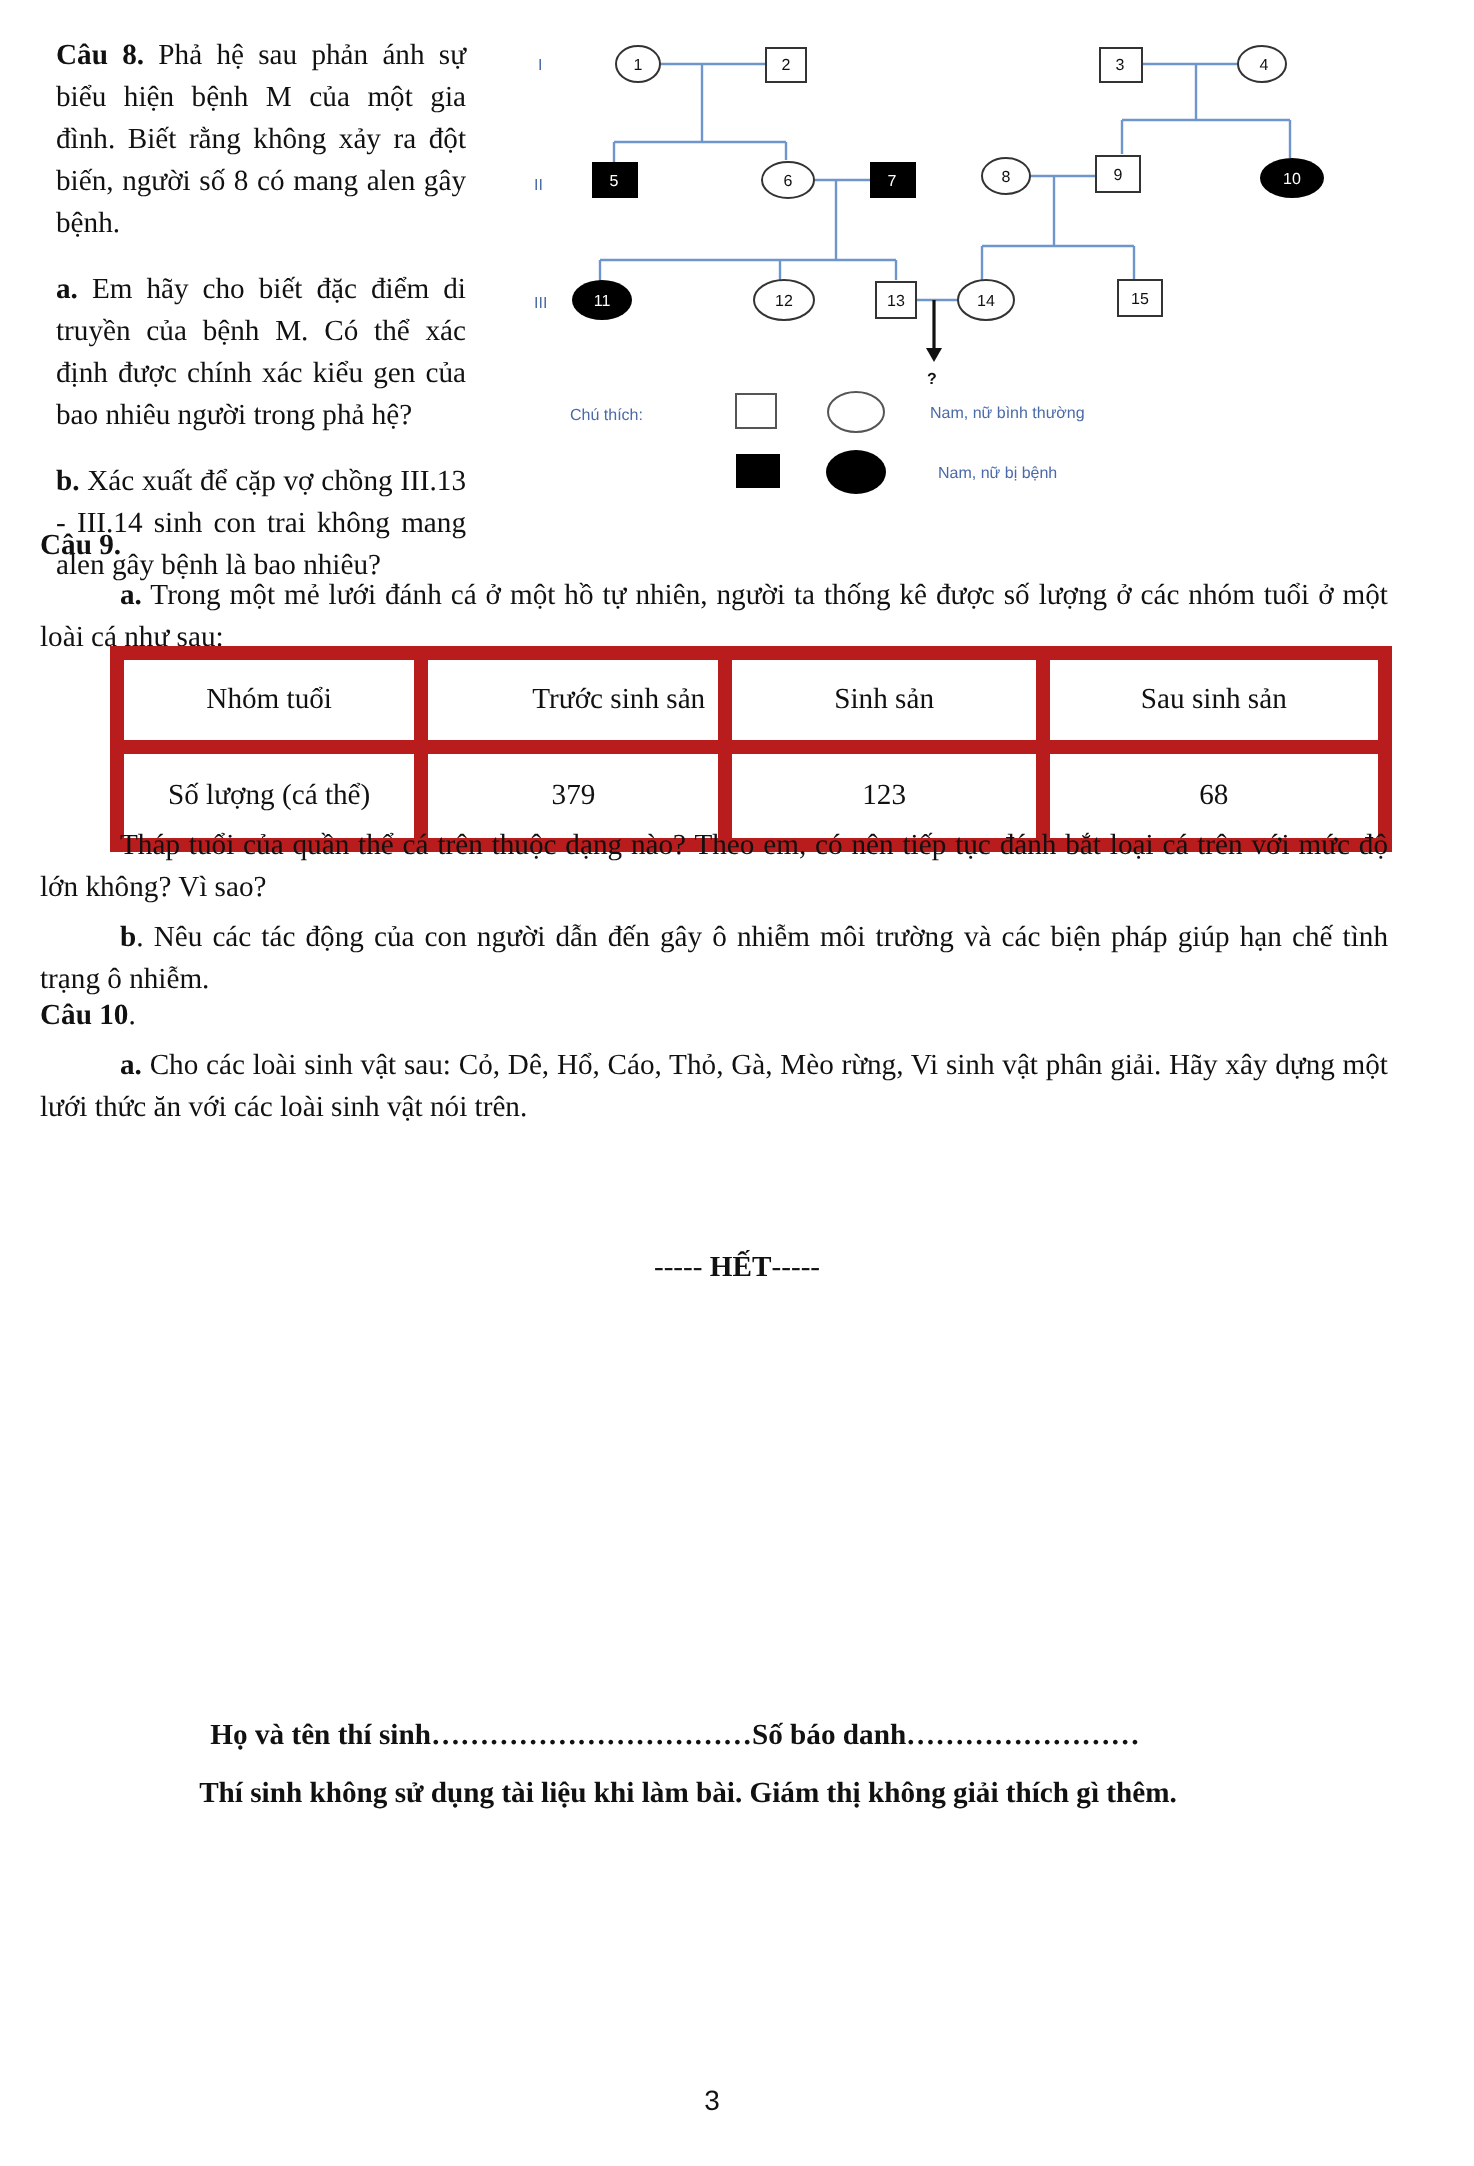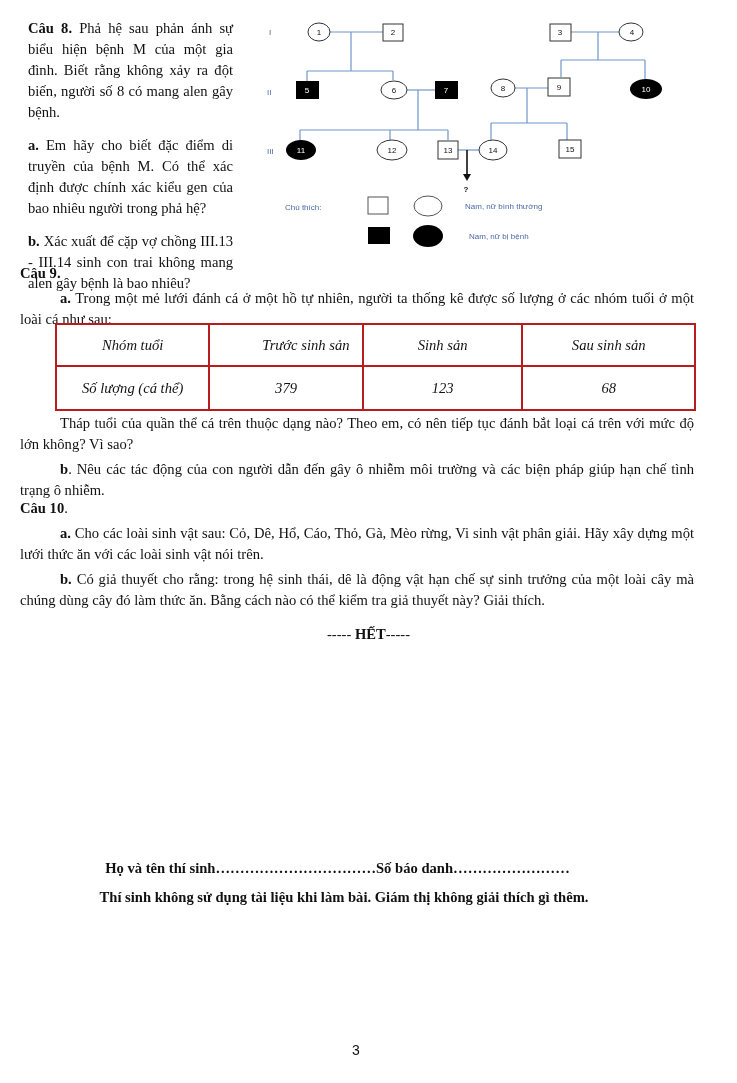--- a/index.html
+++ b/index.html
@@ -14,21 +14,21 @@
   .q8 p { margin: 12px; text-align: justify; text-align-last: left; }
   .ped { left: 255px; top: 10px; width: 450px; height: 240px; }
   .ped text { font-family: "Liberation Sans", "DejaVu Sans", sans-serif; }
   .q9 { left: 16px; top: 259px; width: 682px; }
   .q9 p, .q10 p { margin: 4px; text-align: justify; }
   .indent { text-indent: 40px; }
   table.pop {
     position: absolute; left: 55px; top: 323px; width: 641px;
     border-collapse: collapse; font-size: 14.6px; line-height: 19px;
   }
-  table.pop td { border: 2px solid #b91c1c; text-align: center; vertical-align: middle; padding: 0 6px; font-style: italic; }
+  table.pop td { border: 7px solid #b91c1c; text-align: center; vertical-align: middle; padding: 0 6px; }
   table.pop tr.h td { height: 40px; }
   table.pop tr.r td { height: 42px; }
   .after { left: 16px; top: 409px; width: 682px; }
   .q10 { left: 16px; top: 494px; width: 682px; }
   .end { left: 0; width: 737px; top: 624px; text-align: center; font-weight: bold; }
   .end .dash { font-weight: normal; }
   .sign { left: 0; width: 675px; top: 858px; text-align: center; font-weight: bold; }
   .note { left: 0; width: 632px; top: 887px; text-align: center; font-weight: bold; margin-left: 28px; }
   .pageno { left: 0; width: 712px; top: 1040px; text-align: center; font-size: 14px; font-family: "Liberation Sans", sans-serif; }
 </style>
@@ -180,20 +180,19 @@
   </table>
 
 <div class="abs after q9" style="top:409px;">
   <p class="indent">Tháp tuổi của quần thể cá trên thuộc dạng nào? Theo em, có nên tiếp tục đánh bắt loại cá trên với mức độ lớn không? Vì sao?</p>
   <p class="indent"><b>b</b><span>. Nêu các tác động của con người dẫn đến gây ô nhiễm môi trường và các biện pháp giúp hạn chế tình trạng ô nhiễm.</span></p>
 </div>
 
 <div class="abs q10">
   <p><b>Câu 10</b><span>.</span></p>
   <p class="indent"><b>a.</b><span> Cho các loài sinh vật sau: Cỏ, Dê, Hổ, Cáo, Thỏ, Gà, Mèo rừng, Vi sinh vật phân giải. Hãy xây dựng một lưới thức ăn với các loài sinh vật nói trên.</span></p>
-  <p class="indent"><b>b.</b><span> Có giả thuyết cho rằng: trong hệ sinh thái, dê là động vật hạn chế sự sinh trưởng của một loài cây mà chúng dùng cây đó làm thức ăn. Bằng cách nào có thể kiểm tra giả thuyết này? Giải thích.</span></p>
 </div>
 
 <div class="abs end"><span class="dash">----- </span><span>HẾT</span><span class="dash">-----</span></div>
 
 <div class="abs sign">Họ và tên thí sinh……………………………Số báo danh……………………</div>
 <div class="abs note">Thí sinh không sử dụng tài liệu khi làm bài. Giám thị không giải thích gì thêm.</div>
 <div class="abs pageno">3</div>
 
 </body></html>

